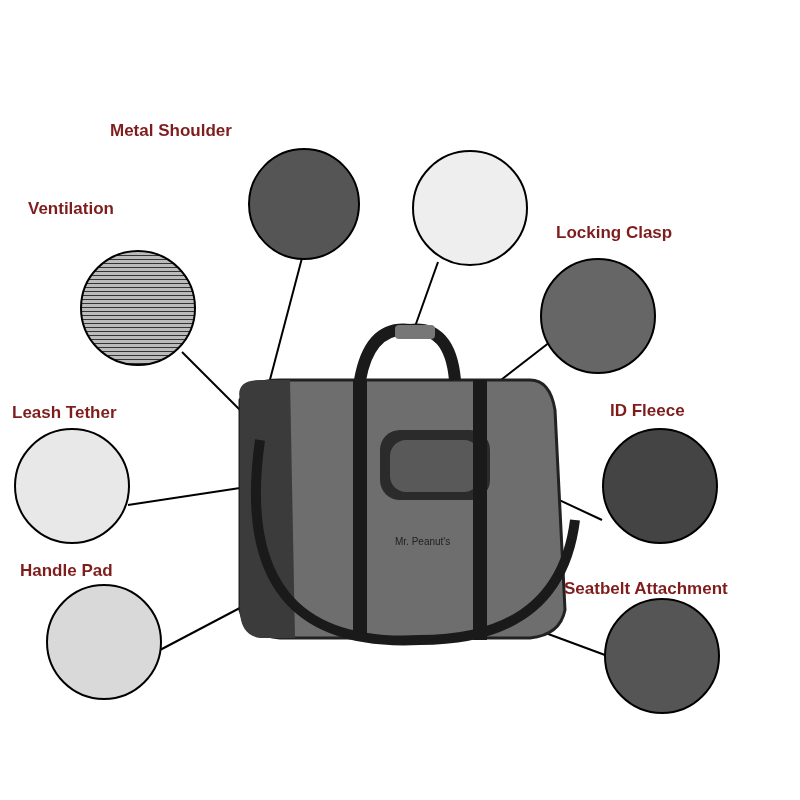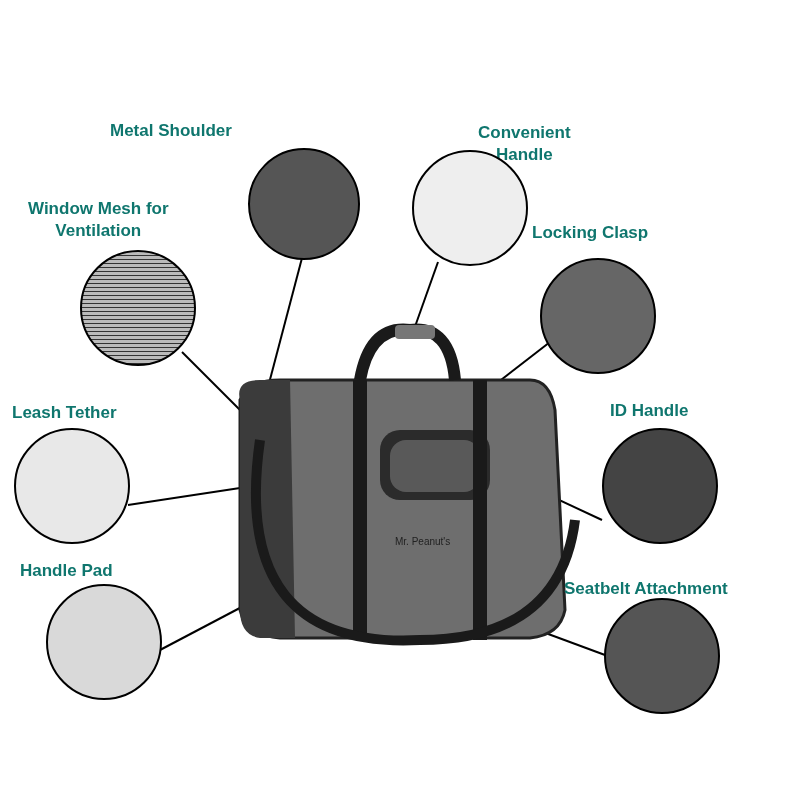--- a/index.html
+++ b/index.html
@@ -1,17 +1,17 @@
 <!DOCTYPE html>
 <html><head>
 <meta charset="utf-8">
 <style>
   html,body{margin:0;padding:0;background:#fff;}
   #stage{position:relative;width:800px;height:800px;overflow:hidden;background:#fff;font-family:"Liberation Sans",sans-serif;}
-  .label{position:absolute;font-weight:bold;color:#0f766e;font-size:17px;line-height:22px;text-align:center;white-space:nowrap;}
+  .label{position:absolute;font-weight:bold;color:#7f1d1d;font-size:17px;line-height:22px;text-align:center;white-space:nowrap;}
   .circle{position:absolute;border-radius:50%;border:2px solid #000;box-sizing:border-box;overflow:hidden;}
   svg.lines{position:absolute;left:0;top:0;}
 </style>
 </head>
 <body>
 
 <div id="stage">
   <svg class="lines" width="800" height="800">
     <line x1="302" y1="258" x2="262" y2="410" stroke="#000" stroke-width="2"></line>
     <line x1="438" y1="262" x2="412" y2="335" stroke="#000" stroke-width="2"></line>
@@ -33,44 +33,39 @@
     <path d="M140 60 L140 320 M260 60 L260 320" stroke="#1a1a1a" stroke-width="14"></path>
     <path d="M40 120 Q10 330 200 320 Q340 320 355 200" fill="none" stroke="#1a1a1a" stroke-width="10"></path>
     <text x="175" y="225" font-size="10" fill="#222" font-family="Liberation Sans, sans-serif">Mr. Peanut's</text>
   </svg>
 
   <div class="label" style="left:110px;top:120px;">
     <div>Metal Shoulder</div>
   </div>
   <div class="circle" style="left:248px;top:148px;width:112px;height:112px;background:#555;"></div>
 
-  <div class="label" style="left:478px;top:122px;">
-    <div>Convenient</div>
-    <div>Handle</div>
-  </div>
   <div class="circle" style="left:412px;top:150px;width:116px;height:116px;background:#eee;"></div>
 
   <div class="label" style="left:28px;top:198px;">
-    <div>Window Mesh for</div>
     <div>Ventilation</div>
   </div>
   <div class="circle" style="left:80px;top:250px;width:116px;height:116px;background:repeating-linear-gradient(0deg,#333 0 1px,#bbb 1px 4px);"></div>
 
-  <div class="label" style="left:532px;top:222px;">
+  <div class="label" style="left:556px;top:222px;">
     <div>Locking Clasp</div>
   </div>
   <div class="circle" style="left:540px;top:258px;width:116px;height:116px;background:#666;"></div>
 
   <div class="label" style="left:12px;top:402px;text-align:center;">
     <div>Leash Tether</div>
   </div>
   <div class="circle" style="left:14px;top:428px;width:116px;height:116px;background:#e8e8e8;"></div>
 
   <div class="label" style="left:610px;top:400px;">
-    <div>ID Handle</div>
+    <div>ID Fleece</div>
   </div>
   <div class="circle" style="left:602px;top:428px;width:116px;height:116px;background:#444;"></div>
 
   <div class="label" style="left:20px;top:560px;">
     <div>Handle Pad</div>
   </div>
   <div class="circle" style="left:46px;top:584px;width:116px;height:116px;background:#d9d9d9;"></div>
 
   <div class="label" style="left:564px;top:578px;">
     <div>Seatbelt Attachment</div>

